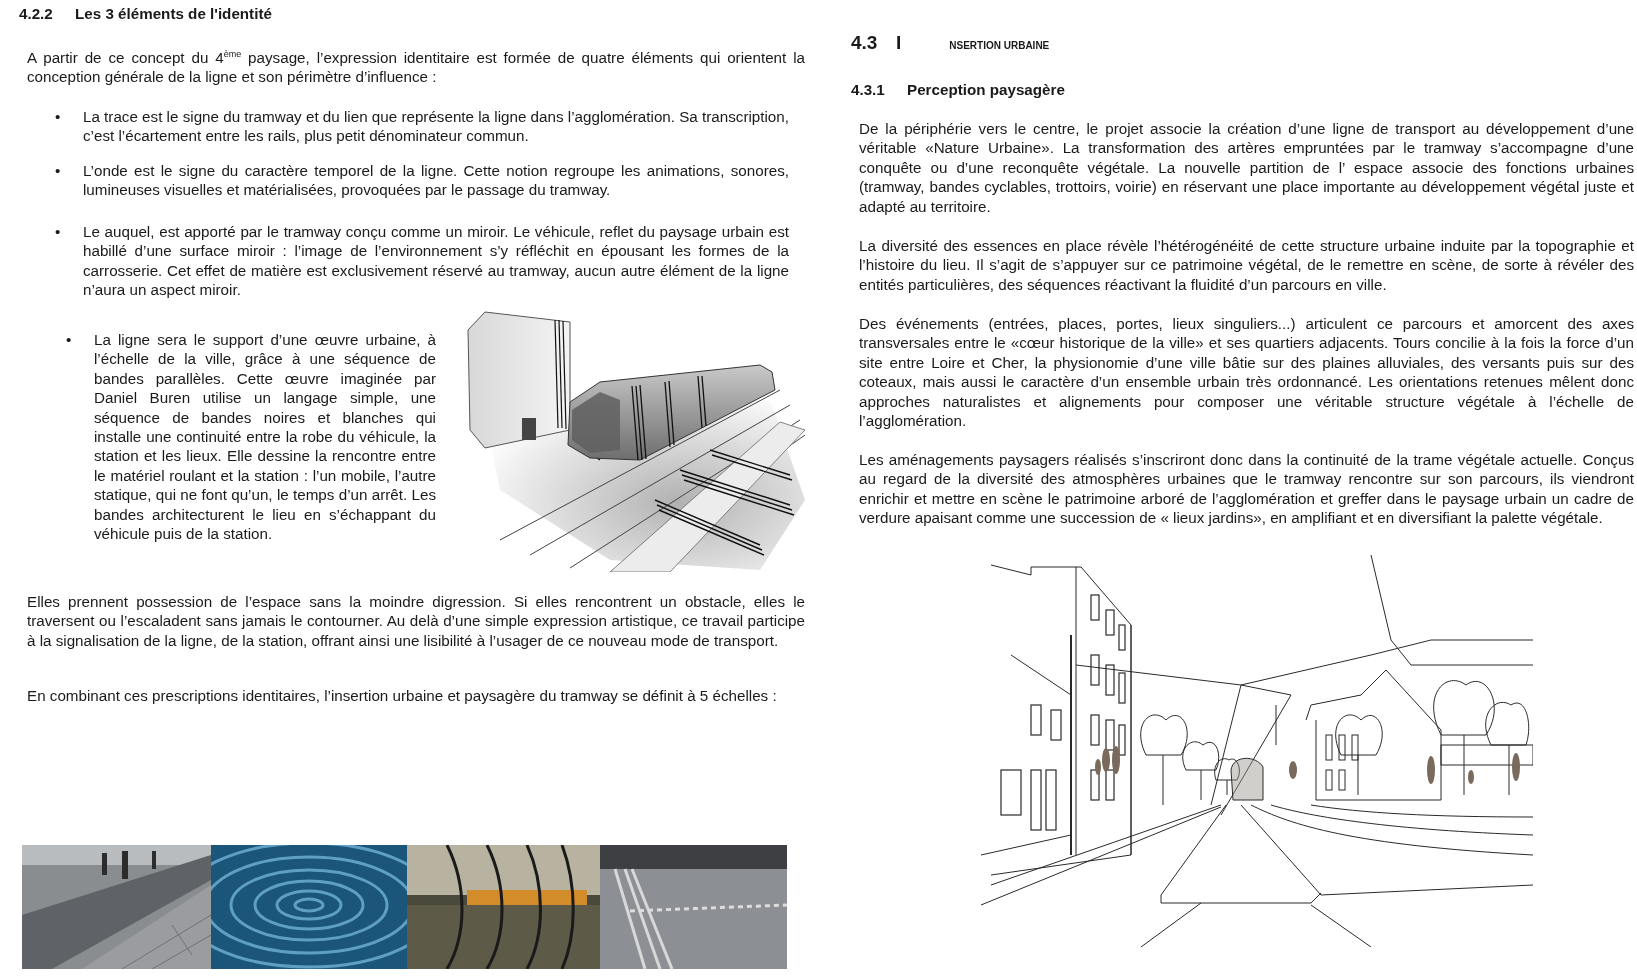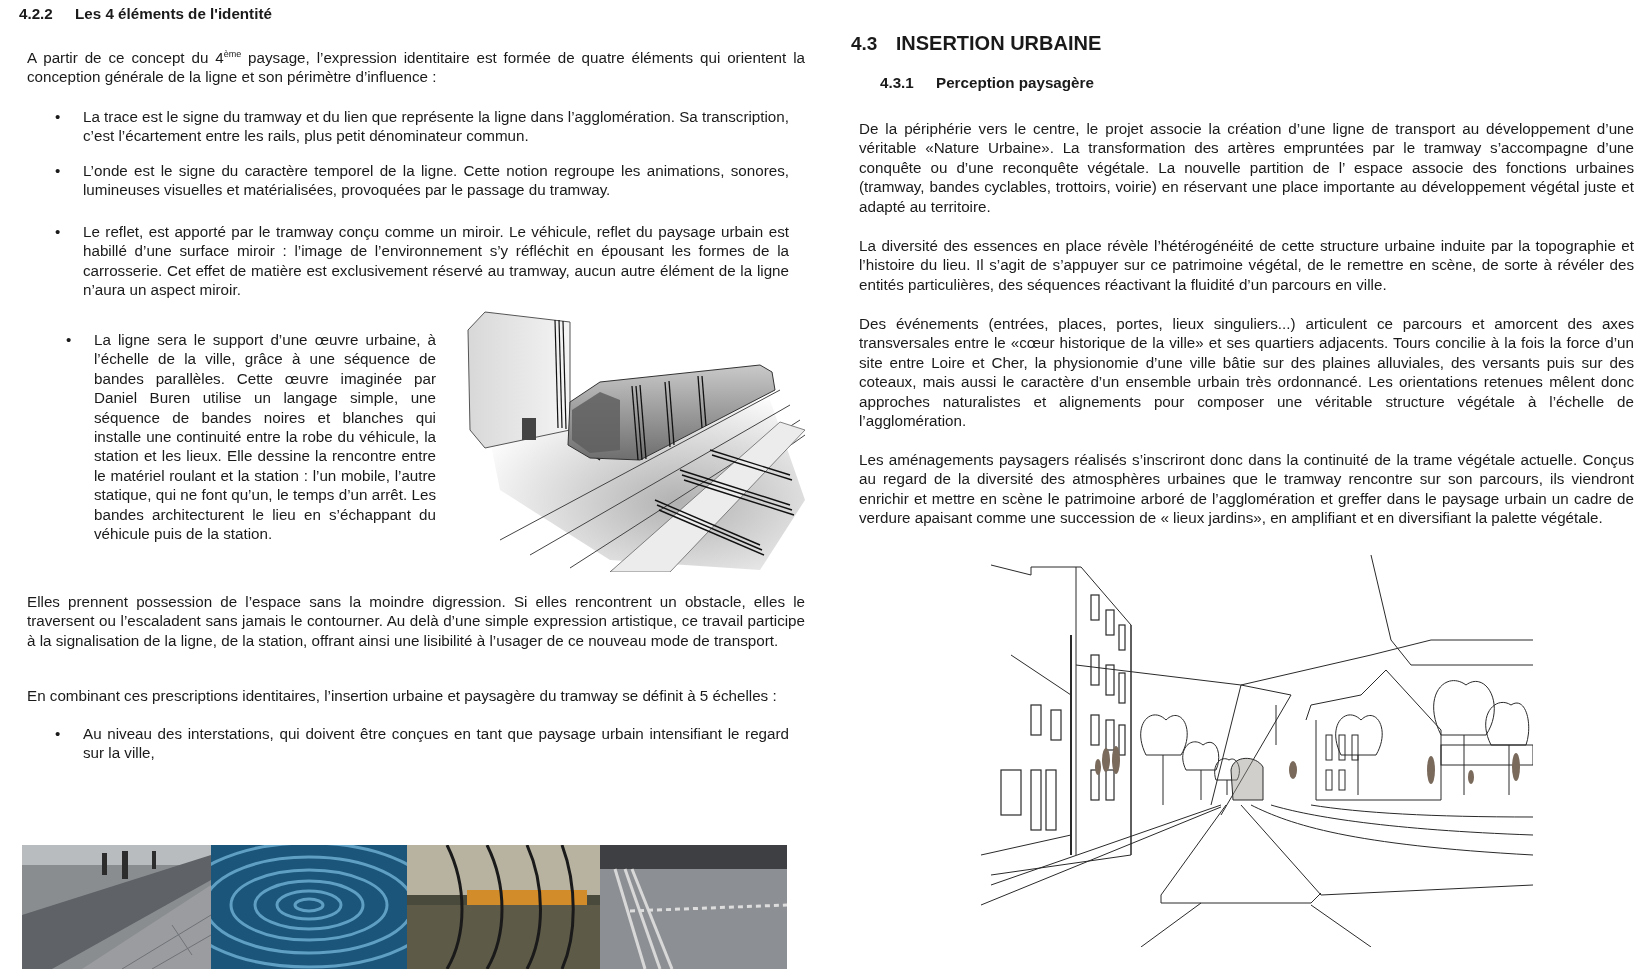--- a/index.html
+++ b/index.html
@@ -5,49 +5,49 @@
   html, body { margin:0; padding:0; background:#ffffff; }
   body { width:1637px; height:978px; position:relative; overflow:hidden;
          font-family:"Liberation Sans", sans-serif; color:#1a1a1a; font-size:15.2px; }
   .col { position:absolute; top:0; }
   #left { left:19px; width:778px; }
   #right { left:851px; width:775px; }
   p, li { margin:8px; line-height:19.4px; text-align:justify; }
   h3 { margin:0; font-size:15.2px; font-weight:bold; line-height:19px; }
   h3 .num { display:inline-block; width:56px; }
   h2 { margin:0; font-size:19px; font-weight:bold; line-height:24px; }
-  h2 .sc { font-size:20px; }
+  h2 .sc { font-size:10px;padding-left:48px; }
   ul { margin:0; padding:0; list-style:none; }
   li { position:relative; padding-left:56px; }
   li::before { content:"•"; position:absolute; left:28px; top:0; }
   b { font-weight:normal; }
   sup { font-size:9px; line-height:0; vertical-align:6px; }
   .abs { position:absolute; }
   .photo { position:absolute; top:0; height:124px; overflow:hidden; }
 </style>
 </head>
 <body>
 
 <div id="left" class="col">
   <h3 class="abs" style="top:4px;left:0;">
-    <span class="num">4.2.2</span><span>Les 4 éléments de l'identité</span>
+    <span class="num">4.2.2</span><span>Les 3 éléments de l'identité</span>
   </h3>
 
   <p class="abs" style="top:40px;left:0;width:778px;">
     <span>A partir de ce concept du 4</span><sup>ème</sup><span> paysage, l’expression identitaire est formée de quatre éléments qui orientent la conception générale de la ligne et son périmètre d’influence :</span>
   </p>
 
   <ul class="abs" style="top:99px;left:0;width:778px;">
     <li><b>La trace</b><span> est le signe du tramway et du lien que représente la ligne dans l’agglomération. Sa transcription, c’est l’écartement entre les rails, plus petit dénominateur commun.</span></li>
   </ul>
   <ul class="abs" style="top:153px;left:0;width:778px;">
     <li><b>L’onde</b><span> est le signe du caractère temporel de la ligne. Cette notion regroupe les animations, sonores, lumineuses visuelles et matérialisées, provoquées par le passage du tramway.</span></li>
   </ul>
   <ul class="abs" style="top:214px;left:0;width:778px;">
-    <li><b>Le reflet,</b><span> est apporté par le tramway conçu comme un miroir. Le véhicule, reflet du paysage urbain est habillé d’une surface miroir : l’image de l’environnement s’y réfléchit en épousant les formes de la carrosserie. Cet effet de matière est exclusivement réservé au tramway, aucun autre élément de la ligne n’aura un aspect miroir.</span></li>
+    <li><b>Le auquel,</b><span> est apporté par le tramway conçu comme un miroir. Le véhicule, reflet du paysage urbain est habillé d’une surface miroir : l’image de l’environnement s’y réfléchit en épousant les formes de la carrosserie. Cet effet de matière est exclusivement réservé au tramway, aucun autre élément de la ligne n’aura un aspect miroir.</span></li>
   </ul>
 
   <ul class="abs" style="top:322px;left:11px;width:414px;">
     <li><span>La ligne sera le support d’une </span><b>œuvre urbaine,</b><span> à l’échelle de la ville, grâce à une séquence de bandes parallèles. Cette œuvre imaginée par Daniel Buren utilise un langage simple, une séquence de bandes noires et blanches qui installe une continuité entre la robe du véhicule, la station et les lieux. Elle dessine la rencontre entre le matériel roulant et la station : l’un mobile, l’autre statique, qui ne font qu’un, le temps d’un arrêt. Les bandes architecturent le lieu en s’échappant du véhicule puis de la station.</span></li>
   </ul>
 
   <svg class="abs" style="top:310px;left:441px;" width="352" height="262" viewBox="0 0 352 262">
     <defs>
       <linearGradient id="gBox" x1="0" x2="1">
           <stop offset="0" stop-color="#d8d8d8"></stop>
@@ -99,21 +99,20 @@
       <line x1="205" y1="72" x2="210" y2="137"></line>
         <line x1="209" y1="71" x2="214" y2="135"></line>
       <line x1="238" y1="66" x2="242" y2="118"></line>
         <line x1="242" y1="66" x2="246" y2="116"></line>
     </g>
   </svg>
 
   <p class="abs" style="top:584px;left:0;width:778px;">Elles prennent possession de l’espace sans la moindre digression. Si elles rencontrent un obstacle, elles le traversent ou l’escaladent sans jamais le contourner. Au delà d’une simple expression artistique, ce travail participe à la signalisation de la ligne, de la station, offrant ainsi une lisibilité à l’usager de ce nouveau mode de transport.</p>
   <p class="abs" style="top:678px;left:0;width:778px;">En combinant ces prescriptions identitaires, l’insertion urbaine et paysagère du tramway se définit à 5 échelles :</p>
   <ul class="abs" style="top:716px;left:0;width:778px;">
-    <li>Au niveau des interstations, qui doivent être conçues en tant que paysage urbain intensifiant le regard sur la ville,</li>
   </ul>
 
   <div class="abs" style="top:845px;left:3px;width:765px;height:124px;">
     <div class="photo" style="left:0;width:189px;">
       <svg width="189" height="124">
         <rect width="189" height="124" fill="#8a8d90"></rect>
         <rect width="189" height="20" fill="#b9bcbf"></rect>
         <polygon points="0,70 189,10 189,35 30,124 0,124" fill="#5f6266"></polygon>
         <polygon points="60,124 189,40 189,124" fill="#9a9ca0"></polygon>
         <g stroke="#6f7276" stroke-width="1">
@@ -167,21 +166,21 @@
         <line x1="30" y1="66" x2="187" y2="60" stroke="#ddd" stroke-width="3" stroke-dasharray="5 4"></line>
       </svg>
     </div>
   </div>
 </div>
 
 <div id="right" class="col">
   <h2 class="abs" style="top:31px;left:0;">
     <span style="display:inline-block;width:45px;">4.3</span><span>I</span><span class="sc">NSERTION URBAINE</span>
   </h2>
-  <h3 class="abs" style="top:73px;left:0;margin-left:29px;">
+  <h3 class="abs" style="top:80px;left:0;">
     <span class="num">4.3.1</span><span>Perception paysagère</span>
   </h3>
 
   <p class="abs" style="top:111px;left:0;width:775px;">De la périphérie vers le centre, le projet associe la création d’une ligne de transport au développement d’une véritable «Nature Urbaine». La transformation des artères empruntées par le tramway s’accompagne d’une conquête ou d’une reconquête végétale. La nouvelle partition de l’ espace associe des fonctions urbaines (tramway, bandes cyclables, trottoirs, voirie) en réservant une place importante au développement végétal juste et adapté au territoire.</p>
   <p class="abs" style="top:228px;left:0;width:775px;">La diversité des essences en place révèle l’hétérogénéité de cette structure urbaine induite par la topographie et l’histoire du lieu. Il s’agit de s’appuyer sur ce patrimoine végétal, de le remettre en scène, de sorte à révéler des entités particulières, des séquences réactivant la fluidité d’un parcours en ville.</p>
   <p class="abs" style="top:306px;left:0;width:775px;">Des événements (entrées, places, portes, lieux singuliers...) articulent ce parcours et amorcent des axes transversales entre le «cœur historique de la ville» et ses quartiers adjacents. Tours concilie à la fois la force d’un site entre Loire et Cher, la physionomie d’une ville bâtie sur des plaines alluviales, des versants puis sur des coteaux, mais aussi le caractère d’un ensemble urbain très ordonnancé. Les orientations retenues mêlent donc approches naturalistes et alignements pour composer une véritable structure végétale à l’échelle de l’agglomération.</p>
   <p class="abs" style="top:442px;left:0;width:775px;">Les aménagements paysagers réalisés s’inscriront donc dans la continuité de la trame végétale actuelle. Conçus au regard de la diversité des atmosphères urbaines que le tramway rencontre sur son parcours, ils viendront enrichir et mettre en scène le patrimoine arboré de l’agglomération et greffer dans le paysage urbain un cadre de verdure apaisant comme une succession de « lieux jardins», en amplifiant et en diversifiant la palette végétale.</p>
 
   <svg class="abs" style="top:555px;left:120px;" width="562" height="392" viewBox="0 0 562 392" fill="none" stroke="#2a2a2a" stroke-width="1">
     <g>

